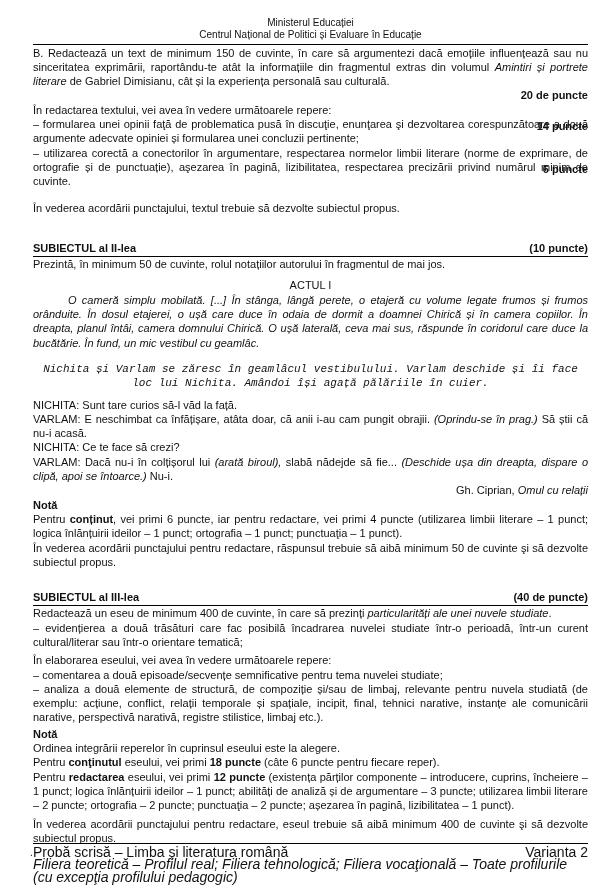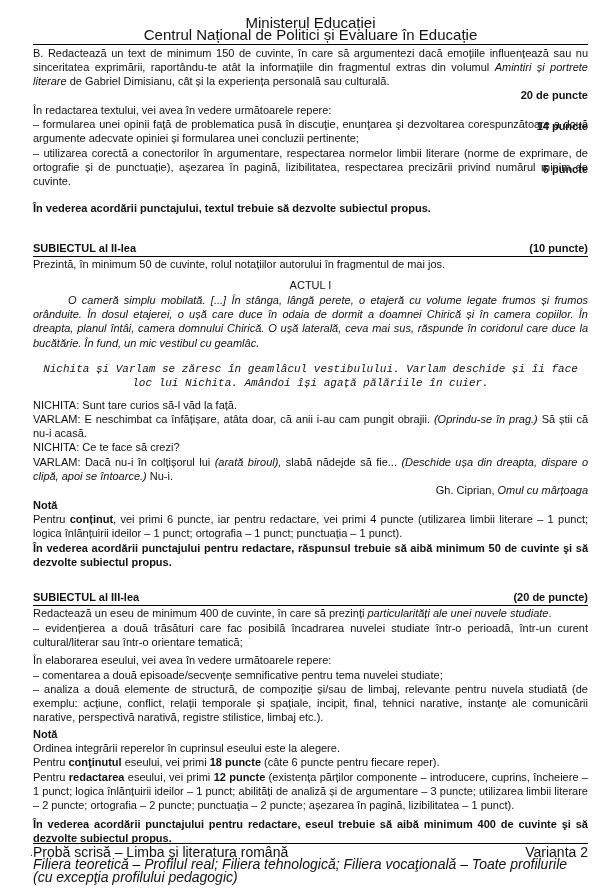--- a/index.html
+++ b/index.html
@@ -10,28 +10,28 @@
     margin: 0 auto;
     background: #ffffff;
     color: #111111;
     font-family: "Liberation Sans", "DejaVu Sans", sans-serif;
     font-size: 11px;
     line-height: 14.3px;
     box-sizing: border-box;
     padding: 17px 26px 0 33px;
     overflow: hidden;
   }
-  .hdr { text-align: center; font-size: 15px; line-height: 12.3px; }
+  .hdr { text-align: center; font-size: 10px; line-height: 12.3px; }
   .hdr-rule { border: none; border-top: 1.7px solid #000; margin: 2px 0 1px 0; }
   .just { text-align: justify; }
   .bold { font-weight: bold; }
   .pts-line { text-align: right; font-weight: bold; }
   .rel { position: relative; }
   .pts-abs { position: absolute; right: 0; bottom: 12px; font-weight: bold; }
-  .req { font-weight: bold; text-align: justify; }
+  .req { font-weight: normal; text-align: justify; }
   .req-b { margin-top: 12px; }
   .subject-row {
     display: flex; justify-content: space-between;
     font-weight: bold; border-bottom: 1.9px solid #000;
     padding-bottom: 1px;
   }
   .subject-row.s2 { margin-top: 26px; }
   .subject-row.s3 { margin-top: 21px; gap: 32px; }
   .act-title { text-align: center; margin-top: 7px; }
   .stage { font-style: italic; text-align: justify; text-indent: 35px; }
@@ -85,29 +85,29 @@
   <div class="stage">O cameră simplu mobilată. [...] În stânga, lângă perete, o etajeră cu volume legate frumos și frumos orânduite. În dosul etajerei, o ușă care duce în odaia de dormit a doamnei Chirică și în camera copiilor. În dreapta, planul întâi, camera domnului Chirică. O ușă laterală, ceva mai sus, răspunde în coridorul care duce la bucătărie. În fund, un mic vestibul cu geamlâc.</div>
   <div class="stage-note">Nichita și Varlam se zăresc în geamlâcul vestibulului. Varlam deschide și îi face loc lui Nichita. Amândoi își agață pălăriile în cuier.</div>
 
   <div class="dialogue-block">
     <div class="just"><span>NICHITA: Sunt tare curios să-l văd la față.</span></div>
     <div class="just"><span>VARLAM: E neschimbat ca înfățișare, atâta doar, că anii i-au cam pungit obrajii. </span><span style="font-style: italic;">(Oprindu-se în prag.)</span><span> Să știi că nu-i acasă.</span></div>
     <div class="just"><span>NICHITA: Ce te face să crezi?</span></div>
     <div class="just"><span>VARLAM: Dacă nu-i în colțișorul lui </span><span style="font-style: italic;">(arată biroul),</span><span> slabă nădejde să fie... </span><span style="font-style: italic;">(Deschide ușa din dreapta, dispare o clipă, apoi se întoarce.)</span><span> Nu-i.</span></div>
   </div>
 
-  <div class="attr-line"><span>Gh. Ciprian, </span><span style="font-style: italic;">Omul cu mârțoaga</span></div>
+  <div class="attr-line"><span>Gh. Ciprian, </span><span style="font-style: italic;">Omul cu relații</span></div>
 
   <div class="bold">Notă</div>
   <div class="just"><span>Pentru </span><span style="font-weight: bold;">conținut</span><span>, vei primi 6 puncte, iar pentru </span><span style="font-weight: normal;">redactare</span><span>, vei primi 4 puncte (utilizarea limbii literare – 1 punct; logica înlănțuirii ideilor – 1 punct; ortografia – 1 punct; punctuaţia – 1 punct).</span></div>
   <div class="req">În vederea acordării punctajului pentru redactare, răspunsul trebuie să aibă minimum 50 de cuvinte şi să dezvolte subiectul propus.</div>
 
   <div class="subject-row s3">
     <span>SUBIECTUL al III-lea</span>
-    <span>(20 de puncte)</span>
+    <span>(40 de puncte)</span>
   </div>
   <div class="just"><span>Redactează un eseu de minimum 400 de cuvinte, în care să prezinți </span><span style="font-style: italic;">particularități ale unei nuvele studiate</span><span>.</span></div>
 
   <div class="just">– evidențierea a două trăsături care fac posibilă încadrarea nuvelei studiate într-o perioadă, într-un curent cultural/literar sau într-o orientare tematică;</div>
   <div class="just intro-gap">În elaborarea eseului, vei avea în vedere următoarele repere:</div>
   <div class="just">– comentarea a două episoade/secvențe semnificative pentru tema nuvelei studiate;</div>
   <div class="just">– analiza a două elemente de structură, de compoziție și/sau de limbaj, relevante pentru nuvela studiată (de exemplu: acțiune, conflict, relații temporale și spațiale, incipit, final, tehnici narative, instanțe ale comunicării narative, perspectivă narativă, registre stilistice, limbaj etc.).</div>
 
   <div class="bold note-gap">Notă</div>
   <div class="just">Ordinea integrării reperelor în cuprinsul eseului este la alegere.</div>

